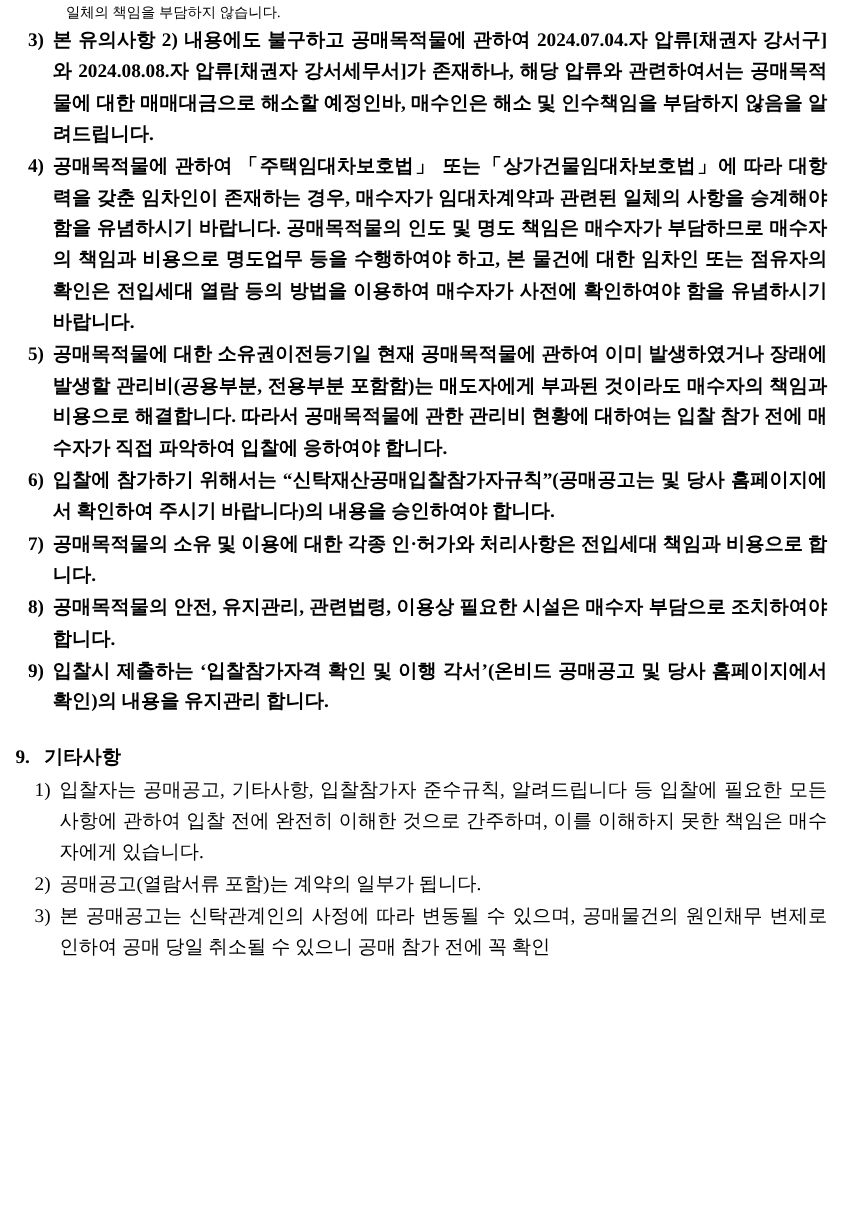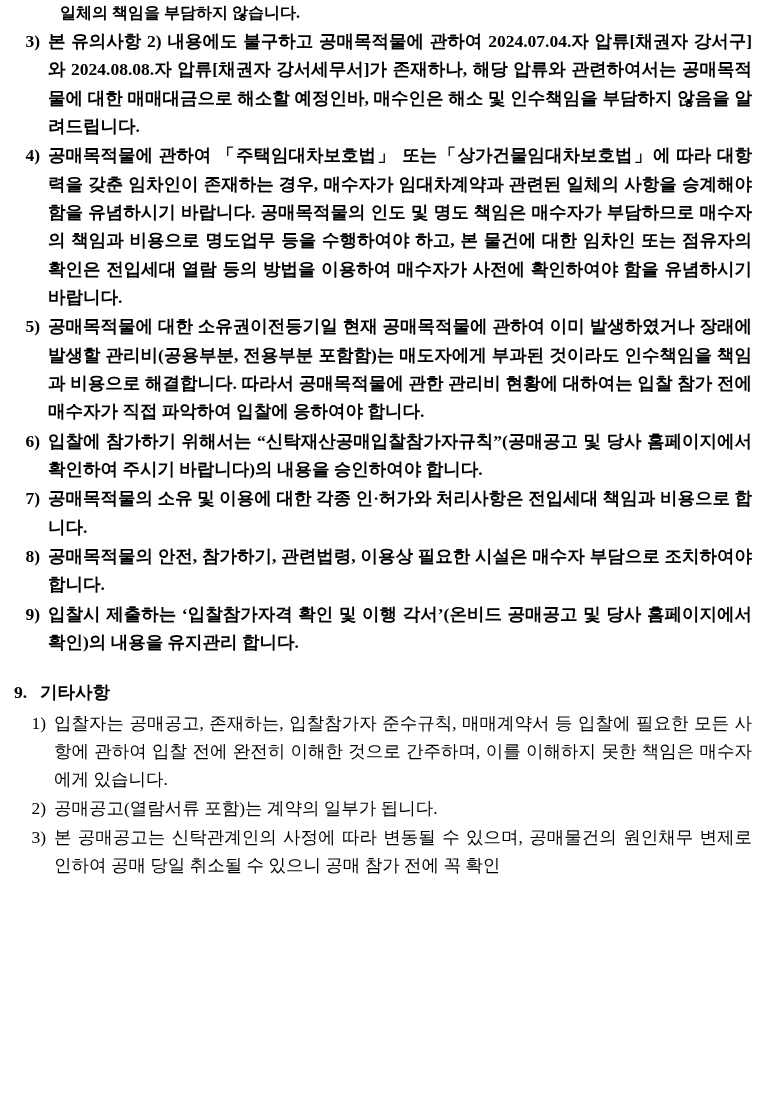--- a/index.html
+++ b/index.html
@@ -17,22 +17,22 @@
   .page {
     width: 776px;
     height: 1100px;
     position: relative;
     box-sizing: border-box;
     padding: 0 24px 0 14px;
   }
 
   
   .cont-line {
-    font-size: 16px;
-    font-weight: bold;
+    font-size: 13px;
+    font-weight: normal;
     line-height: 1.62;
     text-align: justify;
     text-justify: inter-character;
     margin: 0 0 0 0;
     padding-left: 46px;
   }
 
   .item {
     display: flex;
     align-items: flex-start;
@@ -100,55 +100,55 @@
       <span class="body">본 유의사항 2) 내용에도 불구하고 공매목적물에 관하여 2024.07.04.자 압류[채권자 강서구]와 2024.08.08.자 압류[채권자 강서세무서]가 존재하나, 해당 압류와 관련하여서는 공매목적물에 대한 매매대금으로 해소할 예정인바, 매수인은 해소 및 인수책임을 부담하지 않음을 알려드립니다.</span>
     </div>
 
     <div class="item">
       <span class="marker">4)</span>
       <span class="body">공매목적물에 관하여 「주택임대차보호법」 또는「상가건물임대차보호법」에 따라 대항력을 갖춘 임차인이 존재하는 경우, 매수자가 임대차계약과 관련된 일체의 사항을 승계해야 함을 유념하시기 바랍니다. 공매목적물의 인도 및 명도 책임은 매수자가 부담하므로 매수자의 책임과 비용으로 명도업무 등을 수행하여야 하고, 본 물건에 대한 임차인 또는 점유자의 확인은 전입세대 열람 등의 방법을 이용하여 매수자가 사전에 확인하여야 함을 유념하시기 바랍니다.</span>
     </div>
 
     <div class="item">
       <span class="marker">5)</span>
-      <span class="body">공매목적물에 대한 소유권이전등기일 현재 공매목적물에 관하여 이미 발생하였거나 장래에 발생할 관리비(공용부분, 전용부분 포함함)는 매도자에게 부과된 것이라도 인수책임을 책임과 비용으로 해결합니다. 따라서 공매목적물에 관한 관리비 현황에 대하여는 입찰 참가 전에 매수자가 직접 파악하여 입찰에 응하여야 합니다.</span>
+      <span class="body">공매목적물에 대한 소유권이전등기일 현재 공매목적물에 관하여 이미 발생하였거나 장래에 발생할 관리비(공용부분, 전용부분 포함함)는 매도자에게 부과된 것이라도 매수자의 책임과 비용으로 해결합니다. 따라서 공매목적물에 관한 관리비 현황에 대하여는 입찰 참가 전에 매수자가 직접 파악하여 입찰에 응하여야 합니다.</span>
     </div>
 
     <div class="item">
       <span class="marker">6)</span>
-      <span class="body">입찰에 참가하기 위해서는 “신탁재산공매입찰참가자규칙”(공매공고 및 당사 홈페이지에서 확인하여 주시기 바랍니다)의 내용을 승인하여야 합니다.</span>
+      <span class="body">입찰에 참가하기 위해서는 “신탁재산공매입찰참가자규칙”(공매공고는 및 당사 홈페이지에서 확인하여 주시기 바랍니다)의 내용을 승인하여야 합니다.</span>
     </div>
 
     <div class="item">
       <span class="marker">7)</span>
       <span class="body">공매목적물의 소유 및 이용에 대한 각종 인·허가와 처리사항은 전입세대 책임과 비용으로 합니다.</span>
     </div>
 
     <div class="item">
       <span class="marker">8)</span>
-      <span class="body">공매목적물의 안전, 참가하기, 관련법령, 이용상 필요한 시설은 매수자 부담으로 조치하여야 합니다.</span>
+      <span class="body">공매목적물의 안전, 유지관리, 관련법령, 이용상 필요한 시설은 매수자 부담으로 조치하여야 합니다.</span>
     </div>
 
     <div class="item">
       <span class="marker">9)</span>
       <span class="body">입찰시 제출하는 ‘입찰참가자격 확인 및 이행 각서’(온비드 공매공고 및 당사 홈페이지에서 확인)의 내용을 유지관리 합니다.</span>
     </div>
 
   </div>
 
   <div class="section-head">
     <span class="marker">9.</span>
     <span class="body">기타사항</span>
   </div>
 
   <div>
 
     <div class="item reg">
       <span class="marker">1)</span>
-      <span class="body">입찰자는 공매공고, 존재하는, 입찰참가자 준수규칙, 매매계약서 등 입찰에 필요한 모든 사항에 관하여 입찰 전에 완전히 이해한 것으로 간주하며, 이를 이해하지 못한 책임은 매수자에게 있습니다.</span>
+      <span class="body">입찰자는 공매공고, 기타사항, 입찰참가자 준수규칙, 알려드립니다 등 입찰에 필요한 모든 사항에 관하여 입찰 전에 완전히 이해한 것으로 간주하며, 이를 이해하지 못한 책임은 매수자에게 있습니다.</span>
     </div>
 
     <div class="item reg">
       <span class="marker">2)</span>
       <span class="body">공매공고(열람서류 포함)는 계약의 일부가 됩니다.</span>
     </div>
 
     <div class="item reg">
       <span class="marker">3)</span>
       <span class="body">본 공매공고는 신탁관계인의 사정에 따라 변동될 수 있으며, 공매물건의 원인채무 변제로 인하여 공매 당일 취소될 수 있으니 공매 참가 전에 꼭 확인</span>

